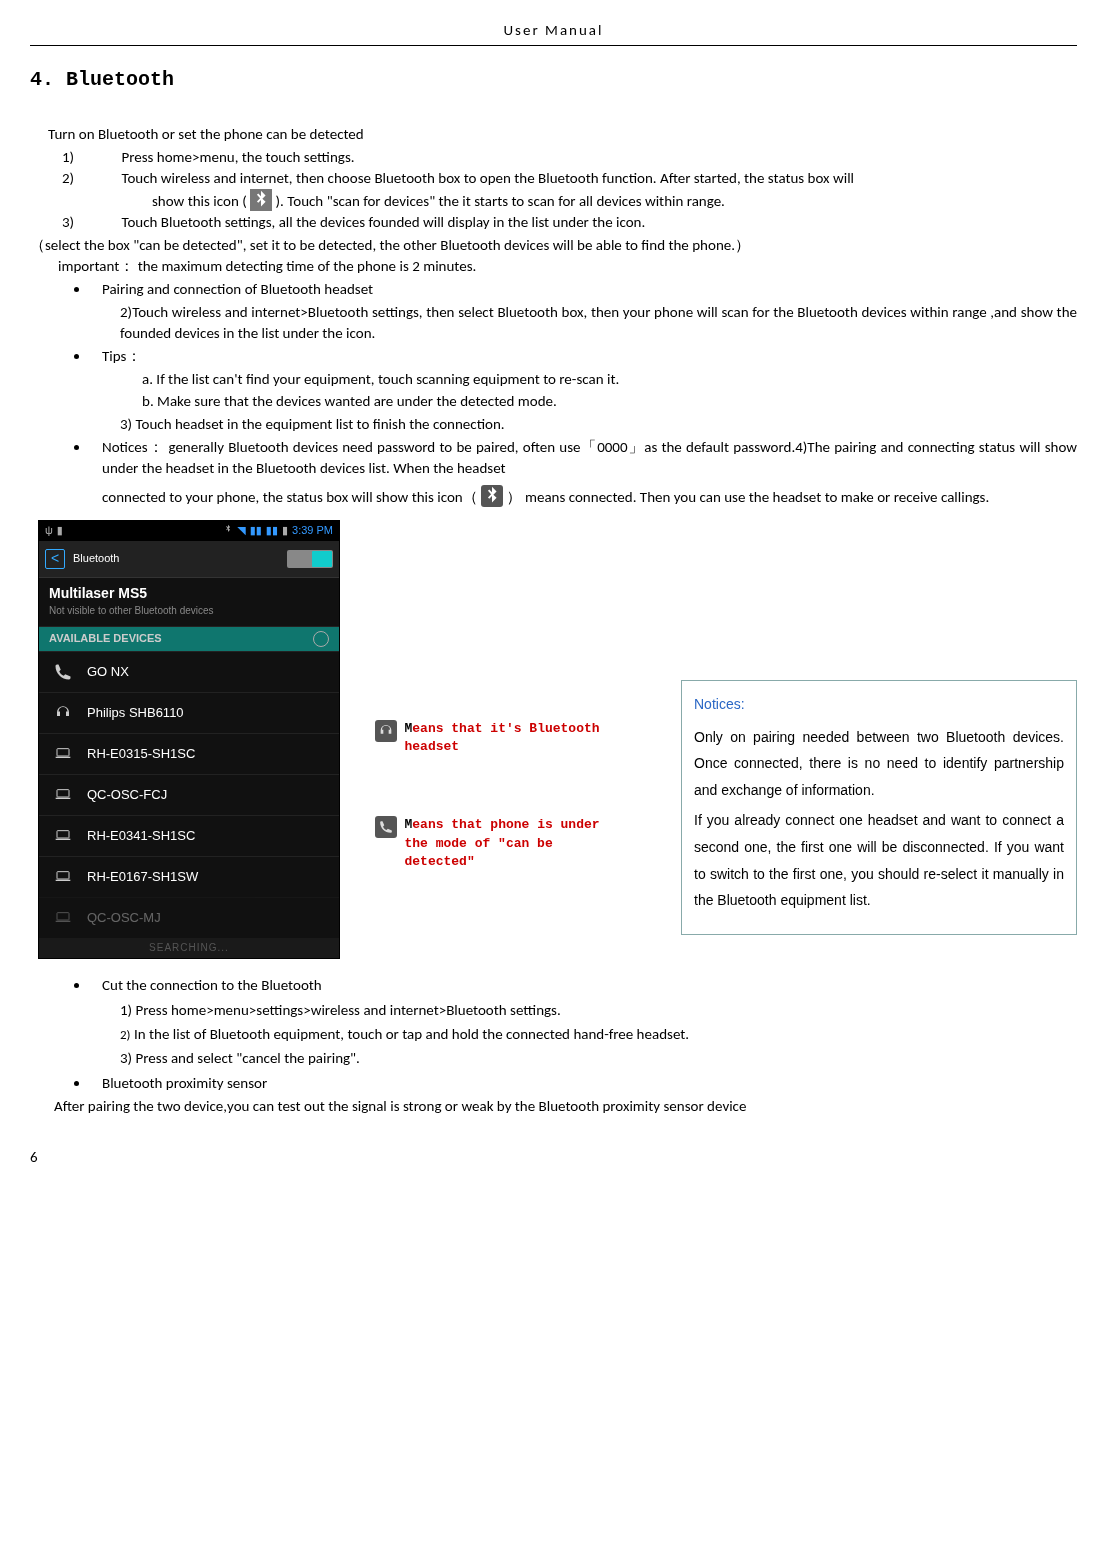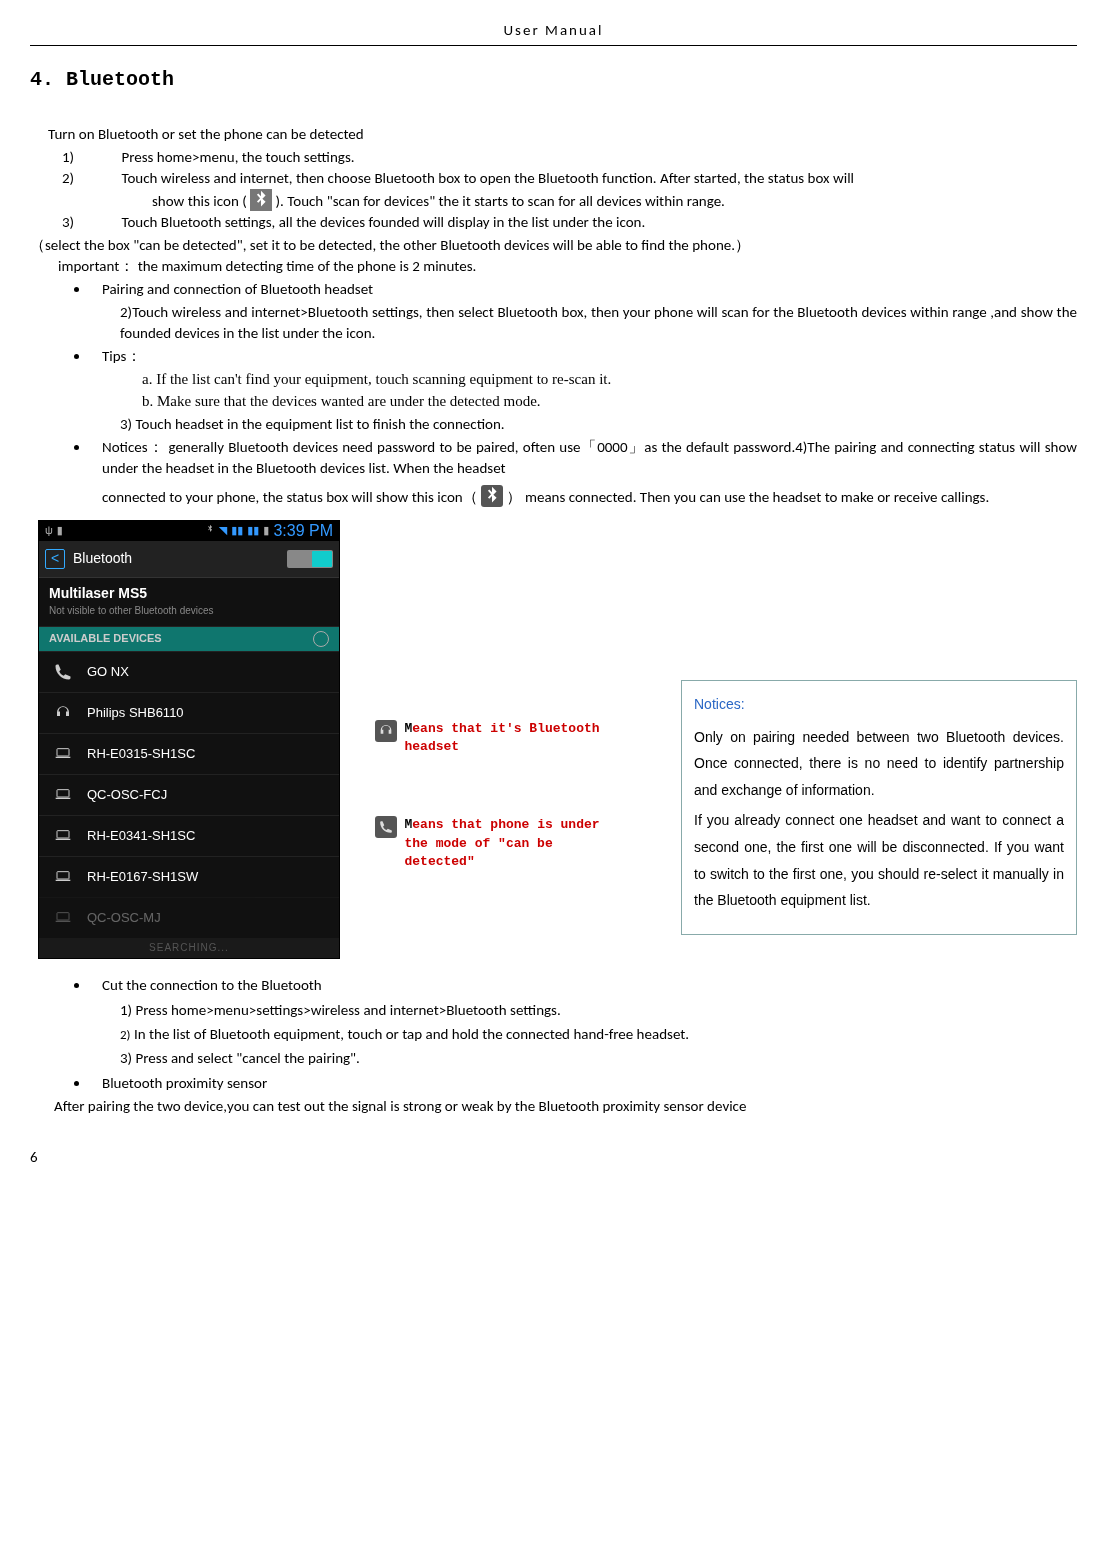--- a/index.html
+++ b/index.html
@@ -57,21 +57,21 @@
     padding-left: 60px;
     margin: 2px 0;
   }
   ul.bullets > li {
     padding-left: 12px;
     margin: 2px 0;
   }
   .li-inner { padding-left: 0; }
   .sub-steps { margin: 2px 0 2px 18px; }
   .sub-steps div { margin: 1px 0; text-align: justify; }
-  .sub-letters { margin: 2px 0 2px 40px; font-family: Liberation Serif, serif; }
+  .sub-letters { margin: 2px 0 2px 40px; }
   .sub-letters div { margin: 1px 0; }
   .notices-text { text-align: justify; }
 
   .figure-row {
     display: flex;
     justify-content: space-between;
     align-items: flex-start;
     margin: 12px 0 16px 8px;
   }
   .phone-col { width: 300px; }
@@ -89,37 +89,37 @@
     align-items:center;
     gap:4px;
     height:20px;
     padding:0 6px;
     background:#000;
     font-size:11px;
   }
   .statusbar .left { margin-right:auto; display:flex; gap:4px; }
   .sb-icon { color:#aaa; font-size:11px; }
   .sb-blue { color:#39f; }
-  .sb-time { color:#39f; font-size:16px; }
+  .sb-time { color:#39f; font-size:11px; }
 
   .bt-header {
     display:flex;
     align-items:center;
     background:#222;
     height:36px;
     padding:0 6px;
     gap:8px;
     border-bottom:1px solid #333;
   }
   .back-icon {
     width:18px;height:18px;border:1px solid #3af;display:inline-flex;
     align-items:center;justify-content:center;color:#3af;font-size:14px;
     border-radius:2px;
   }
-  .bt-title { font-size:14px; }
+  .bt-title { font-size:11px; }
   .toggle {
     margin-left:auto;
     width:46px;height:18px;background:#888;border-radius:2px;position:relative;
   }
   .toggle::after{
     content:"";position:absolute;right:1px;top:1px;width:20px;height:16px;
     background:#1cc;border-radius:1px;
   }
 
   .bt-self {

